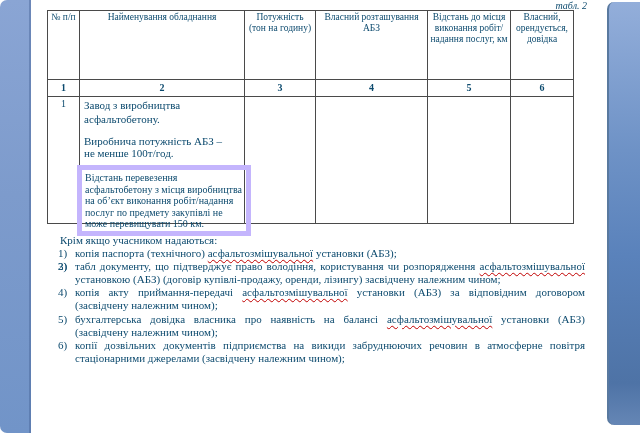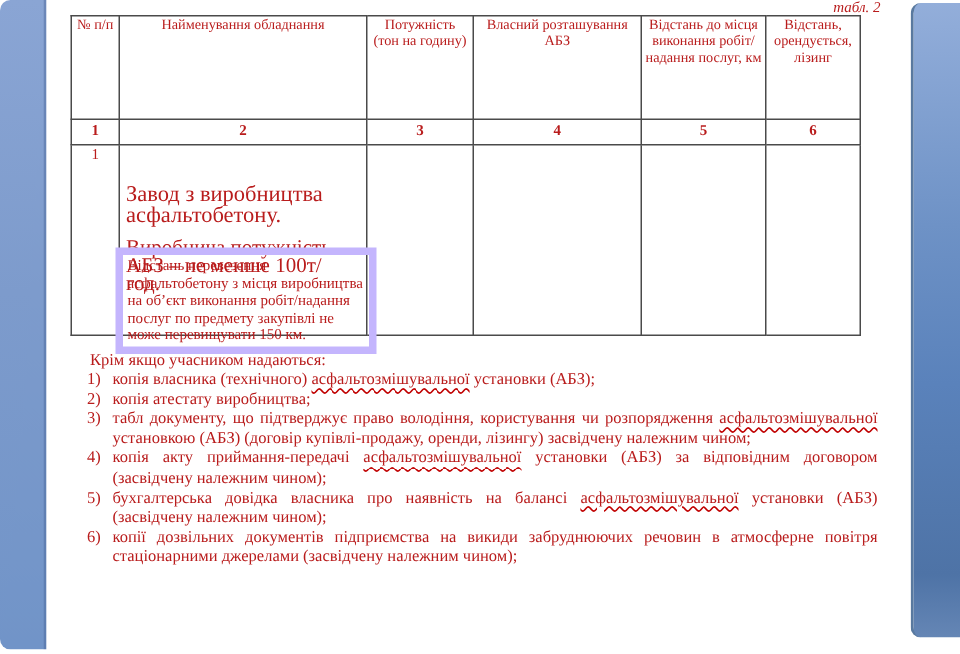--- a/index.html
+++ b/index.html
@@ -1,39 +1,39 @@
 <!DOCTYPE html>
 <html><head>
 <meta charset="utf-8">
 <style>
   html,body{margin:0;padding:0;background:#fff;}
   .stage{position:relative;width:640px;height:436px;background:#ffffff;overflow:hidden;
-         font-family:"Liberation Serif","DejaVu Serif",serif;color:#b91c1c;text-decoration:underline;}
+         font-family:"Liberation Serif","DejaVu Serif",serif;color:#0c4a6e;text-decoration:underline;}
 
   
   .bg-left{position:absolute;left:0;top:-8;width:29px;height:433px;
            border-radius:7px 0 0 7px;
            background:linear-gradient(180deg,#8aa5d4 0%,#7d9bcc 45%,#7194c8 100%);
            border-right:2px solid rgba(70,100,150,.45);}
   .bg-right{position:absolute;left:607px;top:2px;width:41px;height:423px;
             border-radius:7px 0 0 7px;
             border-left:2px solid #59799f;
             background:linear-gradient(180deg,#93aeda 0%,#6e92c6 35%,#5a82bb 60%,#4e73a6 90%,#6586b5 100%);}
 
   .caption{position:absolute;left:47px;top:0;width:540px;text-align:right;
            font-style:italic;font-size:10px;line-height:11px;}
 
   table.doc{position:absolute;left:47px;top:10px;border-collapse:collapse;table-layout:fixed;}
   table.doc td{border:1px solid #4a4a4a;vertical-align:top;padding:1px 2px;overflow:hidden;}
   td.hdr{height:66px;text-align:center;font-size:9.5px;line-height:11px;padding-top:2px;}
   td.num{height:14px;text-align:center;font-weight:bold;font-size:10px;line-height:13px;padding:0;}
   td.row{height:124px;font-size:10px;}
   td.rownum{text-align:center;}
-  .cell-title{font-size:15px;line-height:14px;padding:1px 2px 0 4px;margin-top:25px;}
-  .cell-sub{font-size:14px;line-height:12px;padding:9px 2px 0 4px;max-width:140px;}
+  .cell-title{font-size:11px;line-height:14px;padding:1px 2px 0 4px;}
+  .cell-sub{font-size:11px;line-height:12px;padding:9px 2px 0 4px;max-width:140px;}
 
   .hl-box{position:absolute;left:77px;top:165px;width:159px;height:59px;
           border:5px solid #c4b5fd;background:transparent;
           font-size:10px;line-height:11.6px;padding:2px 2px 0 3px;}
 
   .body-text{position:absolute;left:45px;top:234px;width:540px;
              font-size:11px;line-height:13.1px;}
   .intro{text-indent:15px;}
   .item{position:relative;padding-left:30px;text-align:justify;}
   .item .num-lbl{position:absolute;left:13px;}
@@ -59,21 +59,21 @@
         <col style="width:83px">
         <col style="width:63px">
     </colgroup>
     <tbody>
         <tr>
       <td class="hdr">№ п/п</td>
       <td class="hdr">Найменування обладнання</td>
       <td class="hdr">Потужність (тон на годину)</td>
       <td class="hdr">Власний розташування АБЗ</td>
       <td class="hdr">Відстань до місця виконання робіт/надання послуг, км</td>
-      <td class="hdr">Відстань, орендується, лізинг</td>
+      <td class="hdr">Власний, орендується, довідка</td>
     </tr>
     <tr>
       <td class="num">1</td>
       <td class="num">2</td>
       <td class="num">3</td>
       <td class="num">4</td>
       <td class="num">5</td>
       <td class="num">6</td>
     </tr>
     <tr>
@@ -88,21 +88,21 @@
       <td class="row"></td>
     </tr>
   </tbody>
     </table>
 
   <div class="hl-box">Відстань перевезення асфальтобетону з місця виробництва на об’єкт виконання робіт/надання послуг  по предмету закупівлі не може перевищувати 150 км.</div>
 
   <div class="body-text">
     <div class="intro">Крім якщо учасником надаються:</div>
     <div id="items">
-        <div class="item"><span class="num-lbl">1)</span><span>копія власника (технічного) </span><span class="misspell">асфальтозмішувальної</span><span> установки (АБЗ);</span></div>
-        <div class="item"><span class="num-lbl">2)</span><span>копія атестату виробництва;</span></div>
+        <div class="item"><span class="num-lbl">1)</span><span>копія паспорта (технічного) </span><span class="misspell">асфальтозмішувальної</span><span> установки (АБЗ);</span></div>
+        <div class="item"><span class="num-lbl">2)</span></div>
         <div class="item"><span class="num-lbl">3)</span><span>табл документу, що підтверджує право володіння, користування чи розпорядження </span><span class="misspell">асфальтозмішувальної</span><span> установкою (АБЗ) (договір купівлі-продажу, оренди, лізингу) засвідчену належним чином;</span></div>
         <div class="item"><span class="num-lbl">4)</span><span>копія акту приймання-передачі </span><span class="misspell">асфальтозмішувальної</span><span> установки (АБЗ) за відповідним договором (засвідчену належним чином);</span></div>
         <div class="item"><span class="num-lbl">5)</span><span>бухгалтерська довідка власника про наявність на балансі </span><span class="misspell">асфальтозмішувальної</span><span> установки (АБЗ) (засвідчену належним чином);</span></div>
         <div class="item"><span class="num-lbl">6)</span><span>копії дозвільних документів підприємства на викиди забруднюючих речовин в атмосферне повітря стаціонарними джерелами (засвідчену належним чином);</span></div>
       </div>
   </div>
 </div>
 
 </body></html>

